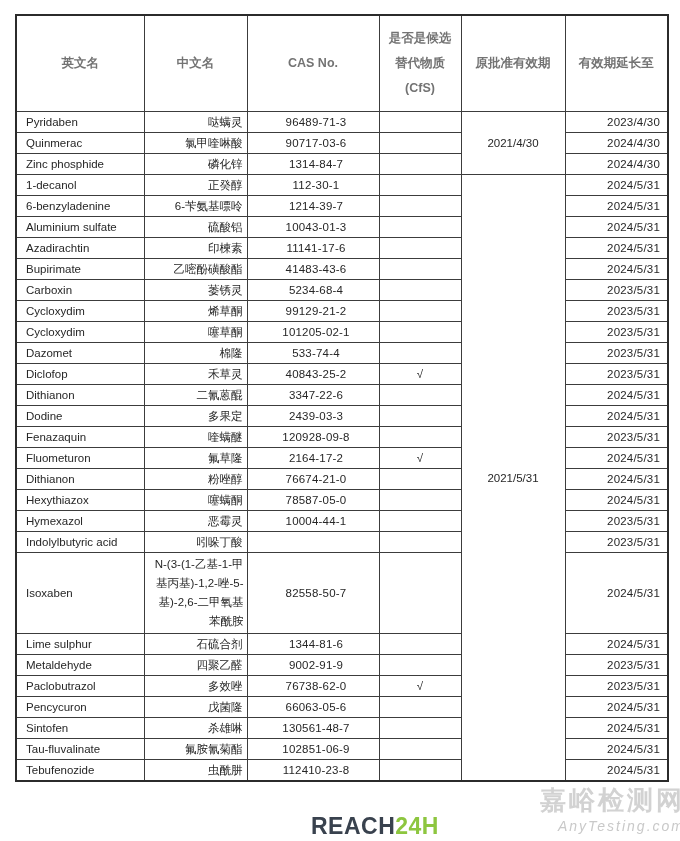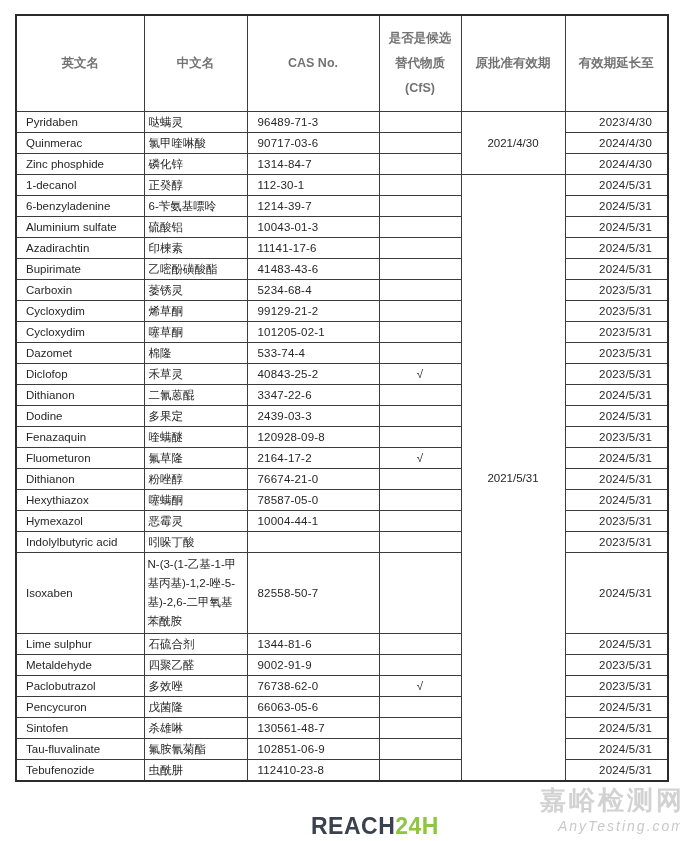--- a/index.html
+++ b/index.html
@@ -33,25 +33,25 @@
   }
   tbody td {
     height: 18px;
     font-size: 11.5px;
     line-height: 16px;
     padding: 1px 4px;
     vertical-align: middle;
     white-space: nowrap;
   }
   .cell-en  { text-align: left;  padding-left: 9px; margin-top: 36px; }
-  .cell-zh  { text-align: left; }
-  .cell-cas { text-align: left;  padding-left: 10px; letter-spacing: 0.2px; }
+  .cell-zh  { text-align: right; }
+  .cell-cas { text-align: center;  padding-left: 10px; letter-spacing: 0.2px; }
   .cell-cfs { text-align: center; }
   .cell-orig{ text-align: center; vertical-align: middle; }
-  .cell-ext { text-align: right; padding-right: 15px; letter-spacing: 0.2px; }
+  .cell-ext { text-align: right; padding-right: 7px; letter-spacing: 0.2px; }
   tr.tall td { height: auto; }
   tr.tall .cell-zh {
     white-space: normal;
     line-height: 19px;
     padding: 2px 3px;
   }
   .footer-logo {
     position: absolute;
     top: 813px; left: 311px;
     font-size: 23px;

